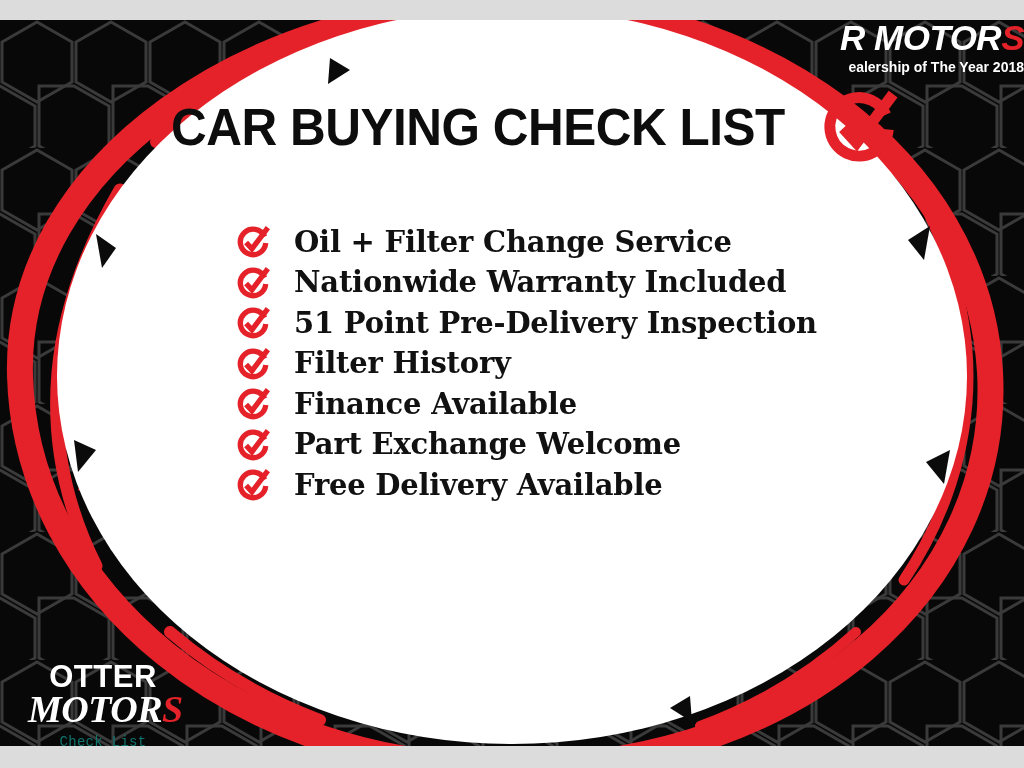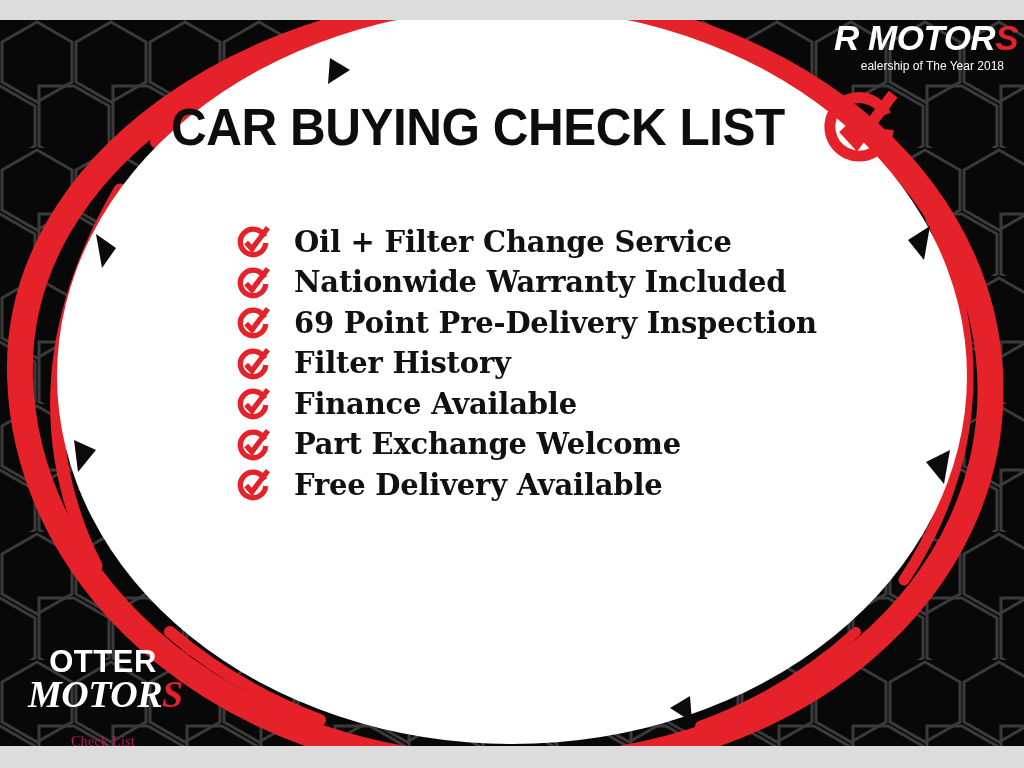--- a/index.html
+++ b/index.html
@@ -108,38 +108,38 @@
   }
 
   
   #logo-br-top {
     position: absolute;
     right: 0;
     top: 20px;
     width: 190px;
     text-align: right;
     z-index: 50;
-    padding-right: 20px;
+    padding-right: 0;
     box-sizing: border-box;
   }
   #logo-br-top .word {
     font-family: "Liberation Sans", sans-serif;
     font-weight: bold;
     font-style: italic;
     font-size: 35px;
     color: #ffffff;
     line-height: 1.02;
     letter-spacing: -0.5px;
     white-space: nowrap;
   }
   #logo-br-top .word .s { color: #e52229; }
   #logo-br-top .tagline {
     font-family: "Liberation Sans", sans-serif;
-    font-weight: normal;
-    font-size: 12px;
+    font-weight: bold;
+    font-size: 14px;
     color: #ffffff;
     margin-top: 3px;
     white-space: nowrap;
   }
 
   #logo-bl {
     position: absolute;
     left: 28px;
     bottom: 18px;
     z-index: 50;
@@ -159,24 +159,24 @@
     font-weight: bold;
     font-style: italic;
     font-size: 38px;
     color: #ffffff;
     letter-spacing: -0.5px;
     line-height: 1.05;
     margin-top: -2px;
   }
   #logo-bl .motors .s { color: #e52229; }
   #logo-bl .sublabel {
-    font-family: Liberation Serif, serif;
+    font-family: Liberation Mono, monospace;
     font-size: 14px;
-    color: #be185d;
-    margin-top: 19px;
+    color: #0f766e;
+    margin-top: 4px;
     letter-spacing: 0.3px;
   }
 </style>
 </head>
 <body>
 
 <div id="stage">
 
   <div id="backdrop">
     <svg id="hexlayer" viewBox="0 0 1024 726" preserveAspectRatio="none">
@@ -252,21 +252,21 @@
           <path d="M54 22 A24 24 0 1 0 56 34" fill="none" stroke="#e52229" stroke-width="10"></path>
           <path d="M19 33 L30 45 L60 5" fill="none" stroke="#e52229" stroke-width="10"></path>
         </svg>
         <span class="item-label">Nationwide Warranty Included</span>
       </li>
       <li>
         <svg class="tick-sm" viewBox="0 0 64 64">
           <path d="M54 22 A24 24 0 1 0 56 34" fill="none" stroke="#e52229" stroke-width="10"></path>
           <path d="M19 33 L30 45 L60 5" fill="none" stroke="#e52229" stroke-width="10"></path>
         </svg>
-        <span class="item-label">69 Point Pre-Delivery Inspection</span>
+        <span class="item-label">51 Point Pre-Delivery Inspection</span>
       </li>
       <li>
         <svg class="tick-sm" viewBox="0 0 64 64">
           <path d="M54 22 A24 24 0 1 0 56 34" fill="none" stroke="#e52229" stroke-width="10"></path>
           <path d="M19 33 L30 45 L60 5" fill="none" stroke="#e52229" stroke-width="10"></path>
         </svg>
         <span class="item-label">Filter History</span>
       </li>
       <li>
         <svg class="tick-sm" viewBox="0 0 64 64">

